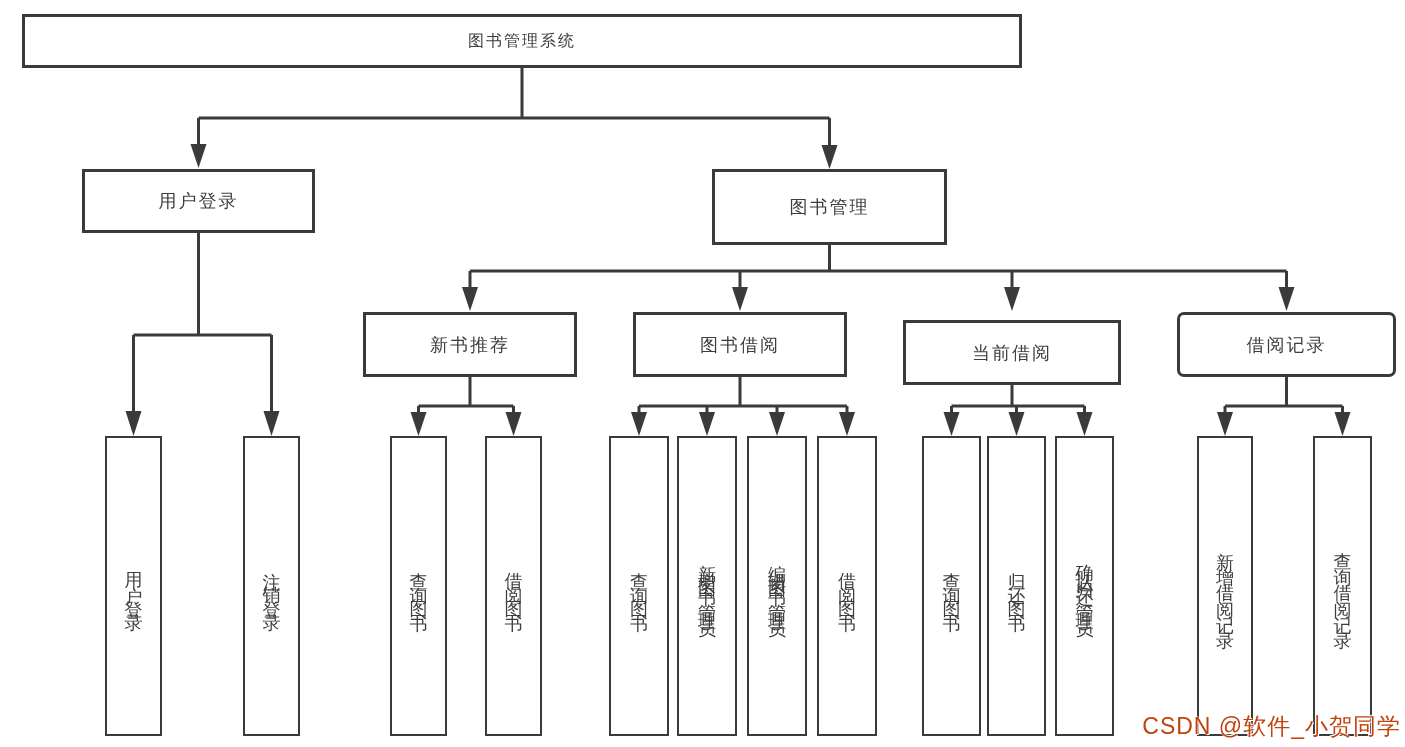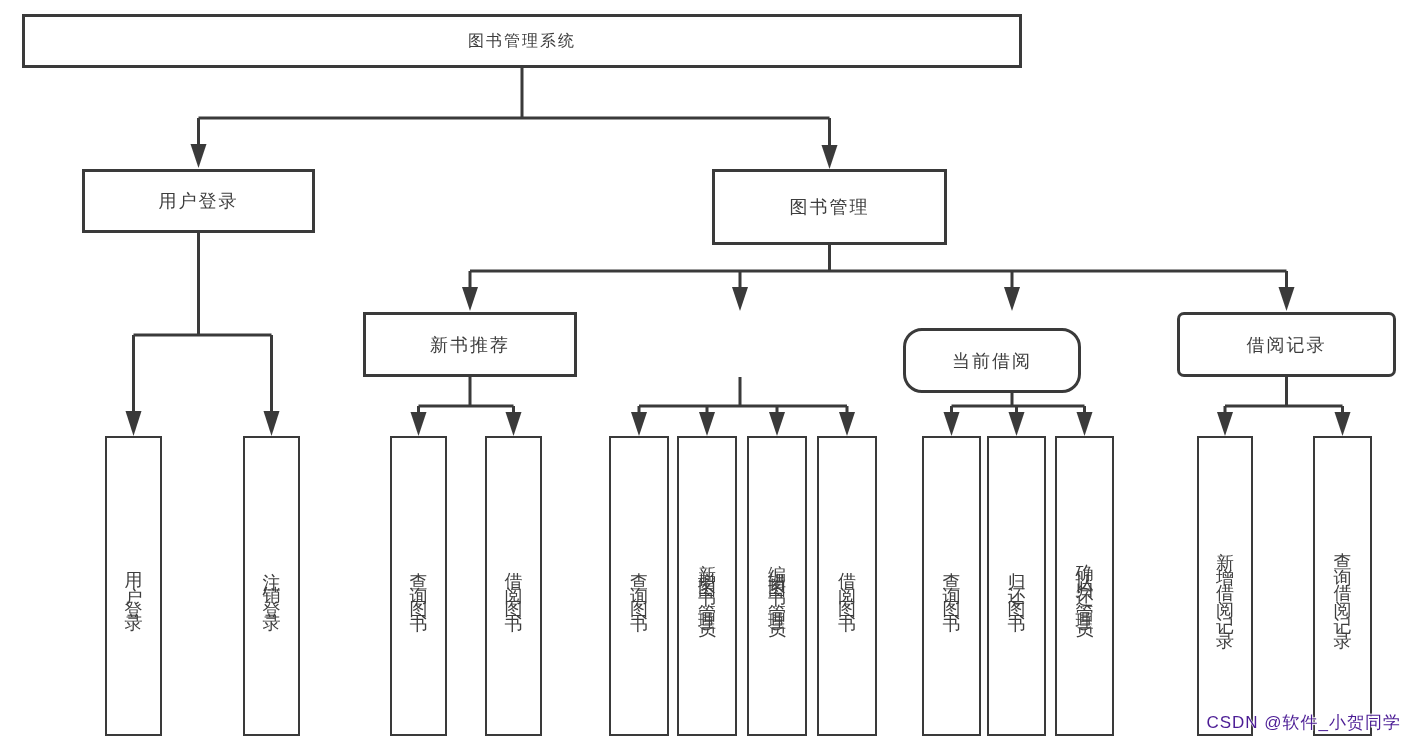--- a/index.html
+++ b/index.html
@@ -42,22 +42,22 @@
     font-size: 18px;
     letter-spacing: 14px;
     line-height: 1;
   }
   .vbox.six { letter-spacing: 16px; }
   .vbox.ten { letter-spacing: 8px; }
   .watermark {
     position: absolute;
     right: 4px;
     top: 711px;
-    font-size: 17px;
-    color: #4c1d95;
+    font-size: 23px;
+    color: #c2410c;
     letter-spacing: 1px;
     text-shadow: 0 0 2px #ffffff, 1px 1px 0 #ffffff, -1px -1px 0 #ffffff;
     white-space: nowrap;
   }
 </style>
 </head>
 <body>
 
 <div class="stage">
 
@@ -103,21 +103,22 @@
       <polygon points="1334.5,412 1350.5,412 1342.5,436" stroke="none"></polygon>
     </g>
   </svg>
 
   <div class="box" style="left:22px; top:14px; width:1000px; height:54px; font-size:16px;">图书管理系统</div>
 
   <div class="box" style="left:82px; top:169px; width:233px; height:64px;">用户登录</div>
   <div class="box" style="left:712px; top:169px; width:235px; height:76px;">图书管理</div>
 
   <div class="box" style="left:363px; top:312px; width:214px; height:65px;">新书推荐</div>
-  <div class="box" style="left:903px; top:328px; width:178px; height:65px;border-radius:19px;">当前借阅</div>
+  <div class="box" style="left:633px; top:312px; width:214px; height:65px;">图书借阅</div>
+  <div class="box" style="left:903px; top:320px; width:218px; height:65px;">当前借阅</div>
   <div class="box" style="left:1177px; top:312px; width:219px; height:65px;border-radius:7px;">借阅记录</div>
 
   <div class="vbox" style="left:105px; top:436px; width:57px; height:300px;">用户登录</div>
   <div class="vbox" style="left:243px; top:436px; width:57px; height:300px;">注销登录</div>
 
   <div class="vbox" style="left:390px; top:436px; width:57px; height:300px;">查询图书</div>
   <div class="vbox" style="left:485px; top:436px; width:57px; height:300px;">借阅图书</div>
 
   <div class="vbox" style="left:609px; top:436px; width:60px; height:300px;">查询图书</div>
   <div class="vbox ten" style="left:677px; top:436px; width:60px; height:300px;">新增图书（管理员）</div>

